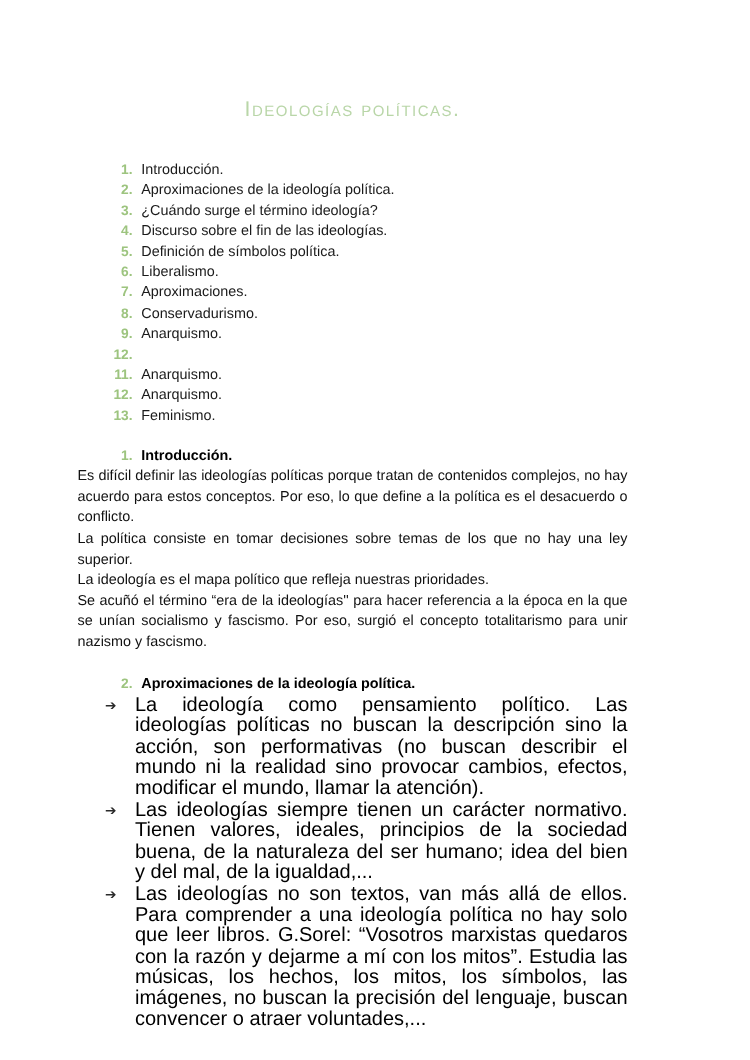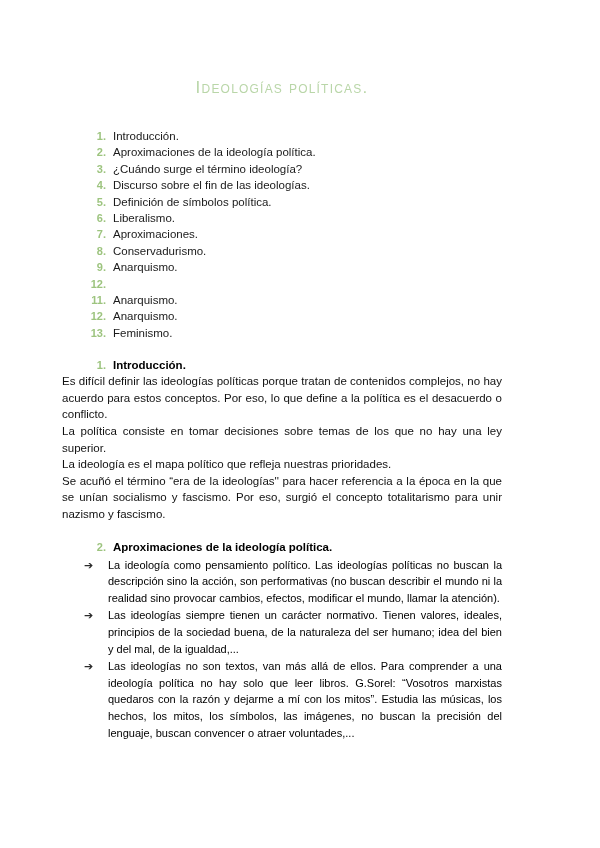--- a/index.html
+++ b/index.html
@@ -105,21 +105,21 @@
   .bullets .arrow {
     flex: 0 0 auto;
     width: 24px;
     color: #2b2b2b;
     font-size: 11px;
     line-height: 16.6px;
     padding-left: 22px;
     box-sizing: content-box;
   }
   .bullets .btxt {
-    font-size: 11px;
+    font-size: 16px;
     line-height: 16.6px;
     text-align: justify;
     flex: 1 1 auto;
   }
 </style>
 </head>
 <body>
 
 <div class="page">
 

